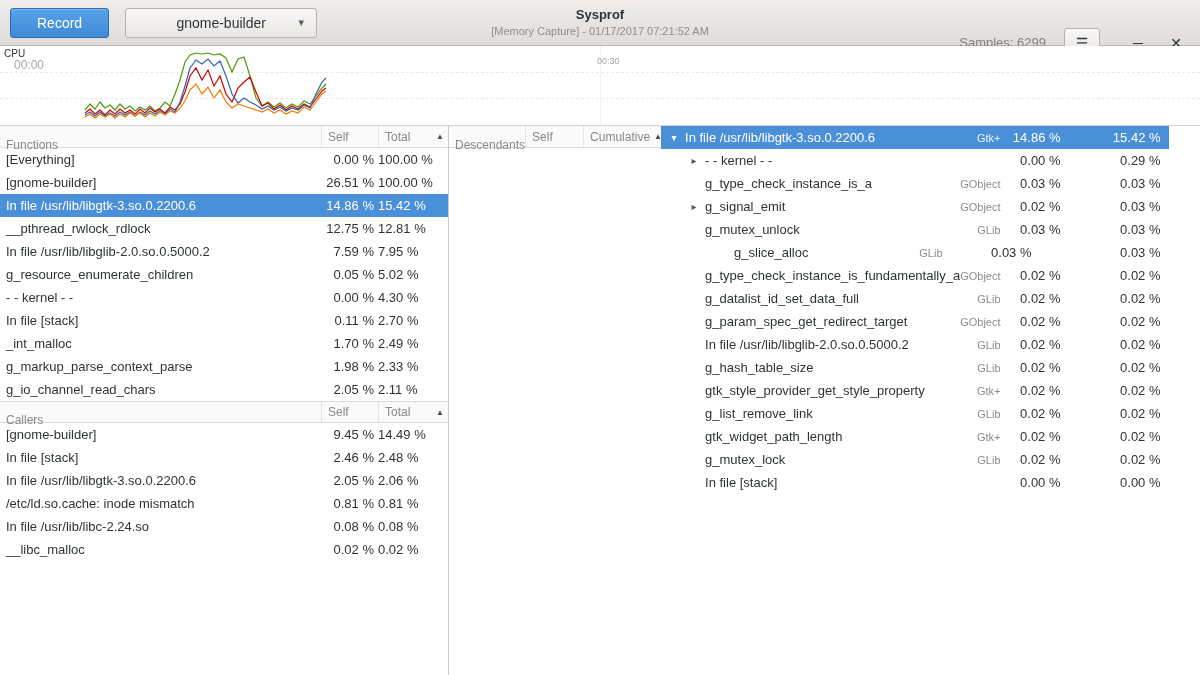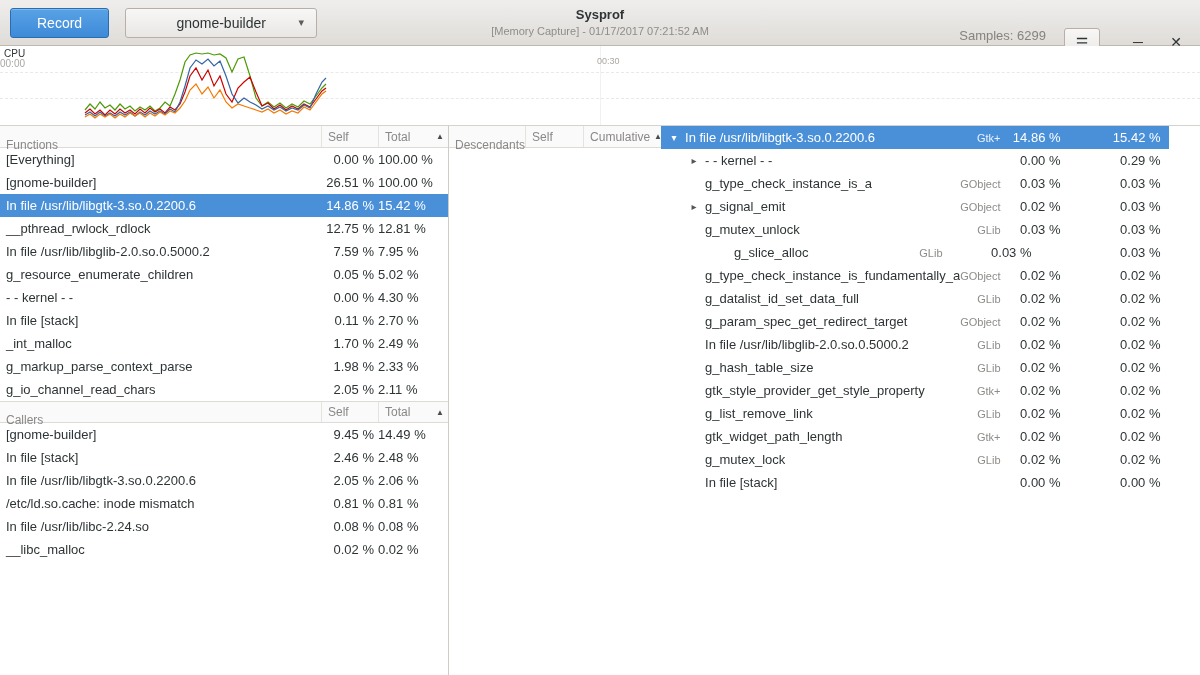--- a/index.html
+++ b/index.html
@@ -39,42 +39,42 @@
     width: 192px; margin-left: 16px;
     position: relative;
   }
   .btn-drop .arrow { position: absolute; right: 12px; font-size: 11px; color: #5c5c5c; }
   .title-block {
     position: absolute; left: 50%; top: 7px; transform: translateX(-50%);
     text-align: center; line-height: 1.2; pointer-events: none;
   }
   .title-block .title { font-size: 13px; font-weight: bold; color: #2e3436; }
   .title-block .subtitle { font-size: 11px; color: #8f8d8a; margin-top: 2px; }
-  .header-right { margin-left: auto; display: flex; align-items: flex-start; margin-top: 40px; }
+  .header-right { margin-left: auto; display: flex; align-items: center; margin-top: 40px; }
   .samples { font-size: 13px; color: #85837e; margin-right: 18px; }
   .btn-menu {
     width: 36px; background: linear-gradient(to bottom, #f8f7f6, #e9e7e4);
     border: 1px solid #b8b0a8; font-size: 14px; color: #2e3436;
   }
   .winctl { display: flex; align-items: center; margin-left: 14px; }
   .winbtn {
     width: 28px; height: 28px; display: inline-flex; align-items: center;
     justify-content: center; font-size: 14px; color: #2e3436; margin-left: 10px;
     cursor: default;
   }
   
   .cpu {
     height: 80px; flex: 0 0 80px;
     border-bottom: 1px solid #d6d2cd;
     position: relative; background: #fff;
   }
   .cpu-grid-h { position: absolute; left: 0; right: 0; border-top: 1px dashed #e9e9e9; }
   .cpu-grid-v { position: absolute; top: 0; bottom: 0; border-left: 1px solid #f1f1f1; }
   .cpu-label { position: absolute; top: 2px; left: 4px; font-size: 10px; color: #2e3436; }
-  .cpu-t0 { position: absolute; top: 12px; left: 0; font-size: 10px; color: #aaa7a2; }
+  .cpu-t0 { position: absolute; top: 12px; left: 14px; font-size: 12px; color: #aaa7a2; }
   .cpu-t30 { position: absolute; top: 10px; left: 597px; font-size: 9px; color: #aaa7a2; }
   .cpu svg { position: absolute; inset: 0; }
   
   .main { flex: 1; display: flex; min-height: 0; }
   .panel-left { width: 449px; flex: 0 0 449px; border-right: 1px solid #cfcbc6; display: flex; flex-direction: column; background:#fff; }
   .panel-right { flex: 1; display: flex; flex-direction: row; background:#fff; }
   .thead {
     height: 22px; flex: 0 0 22px; display: flex; align-items: stretch;
     background: #fbfafa; border-bottom: 1px solid #dedad6;
     font-size: 12px; color: #8a8886;

